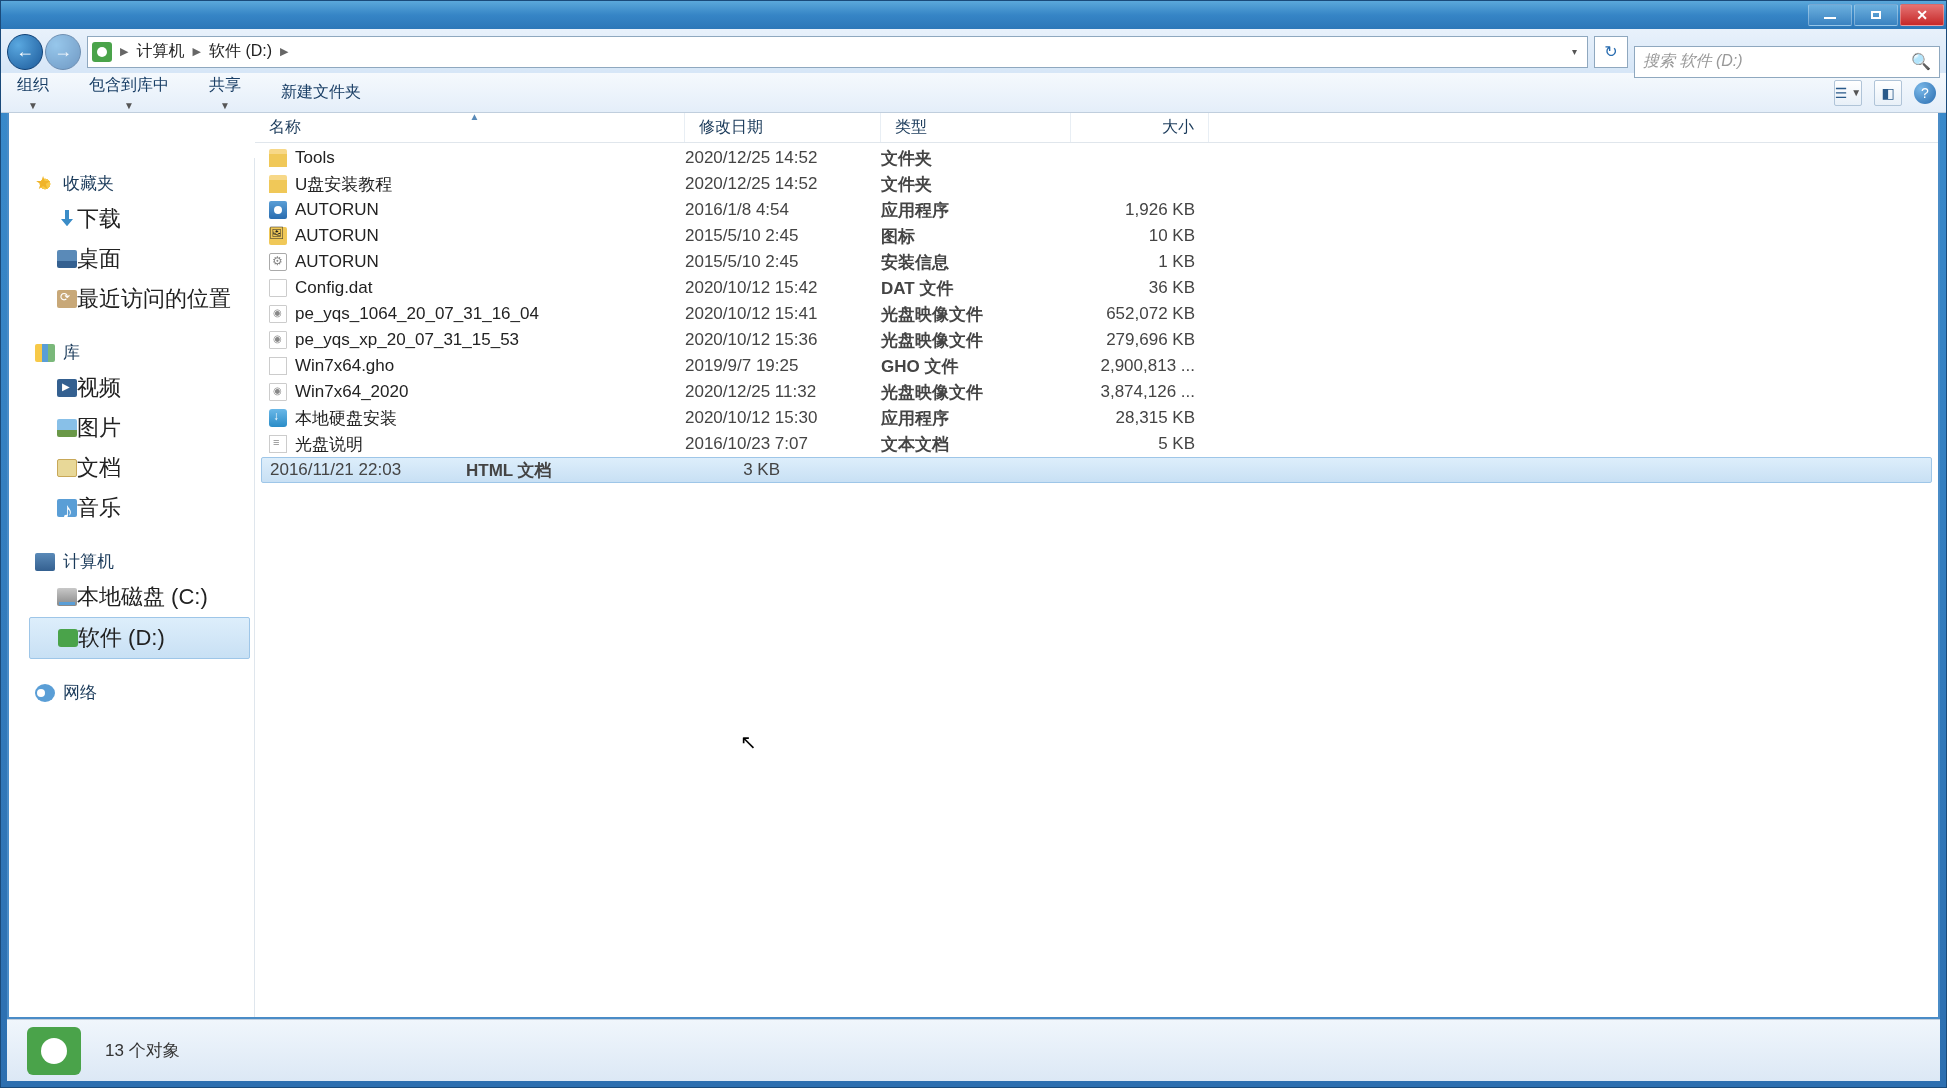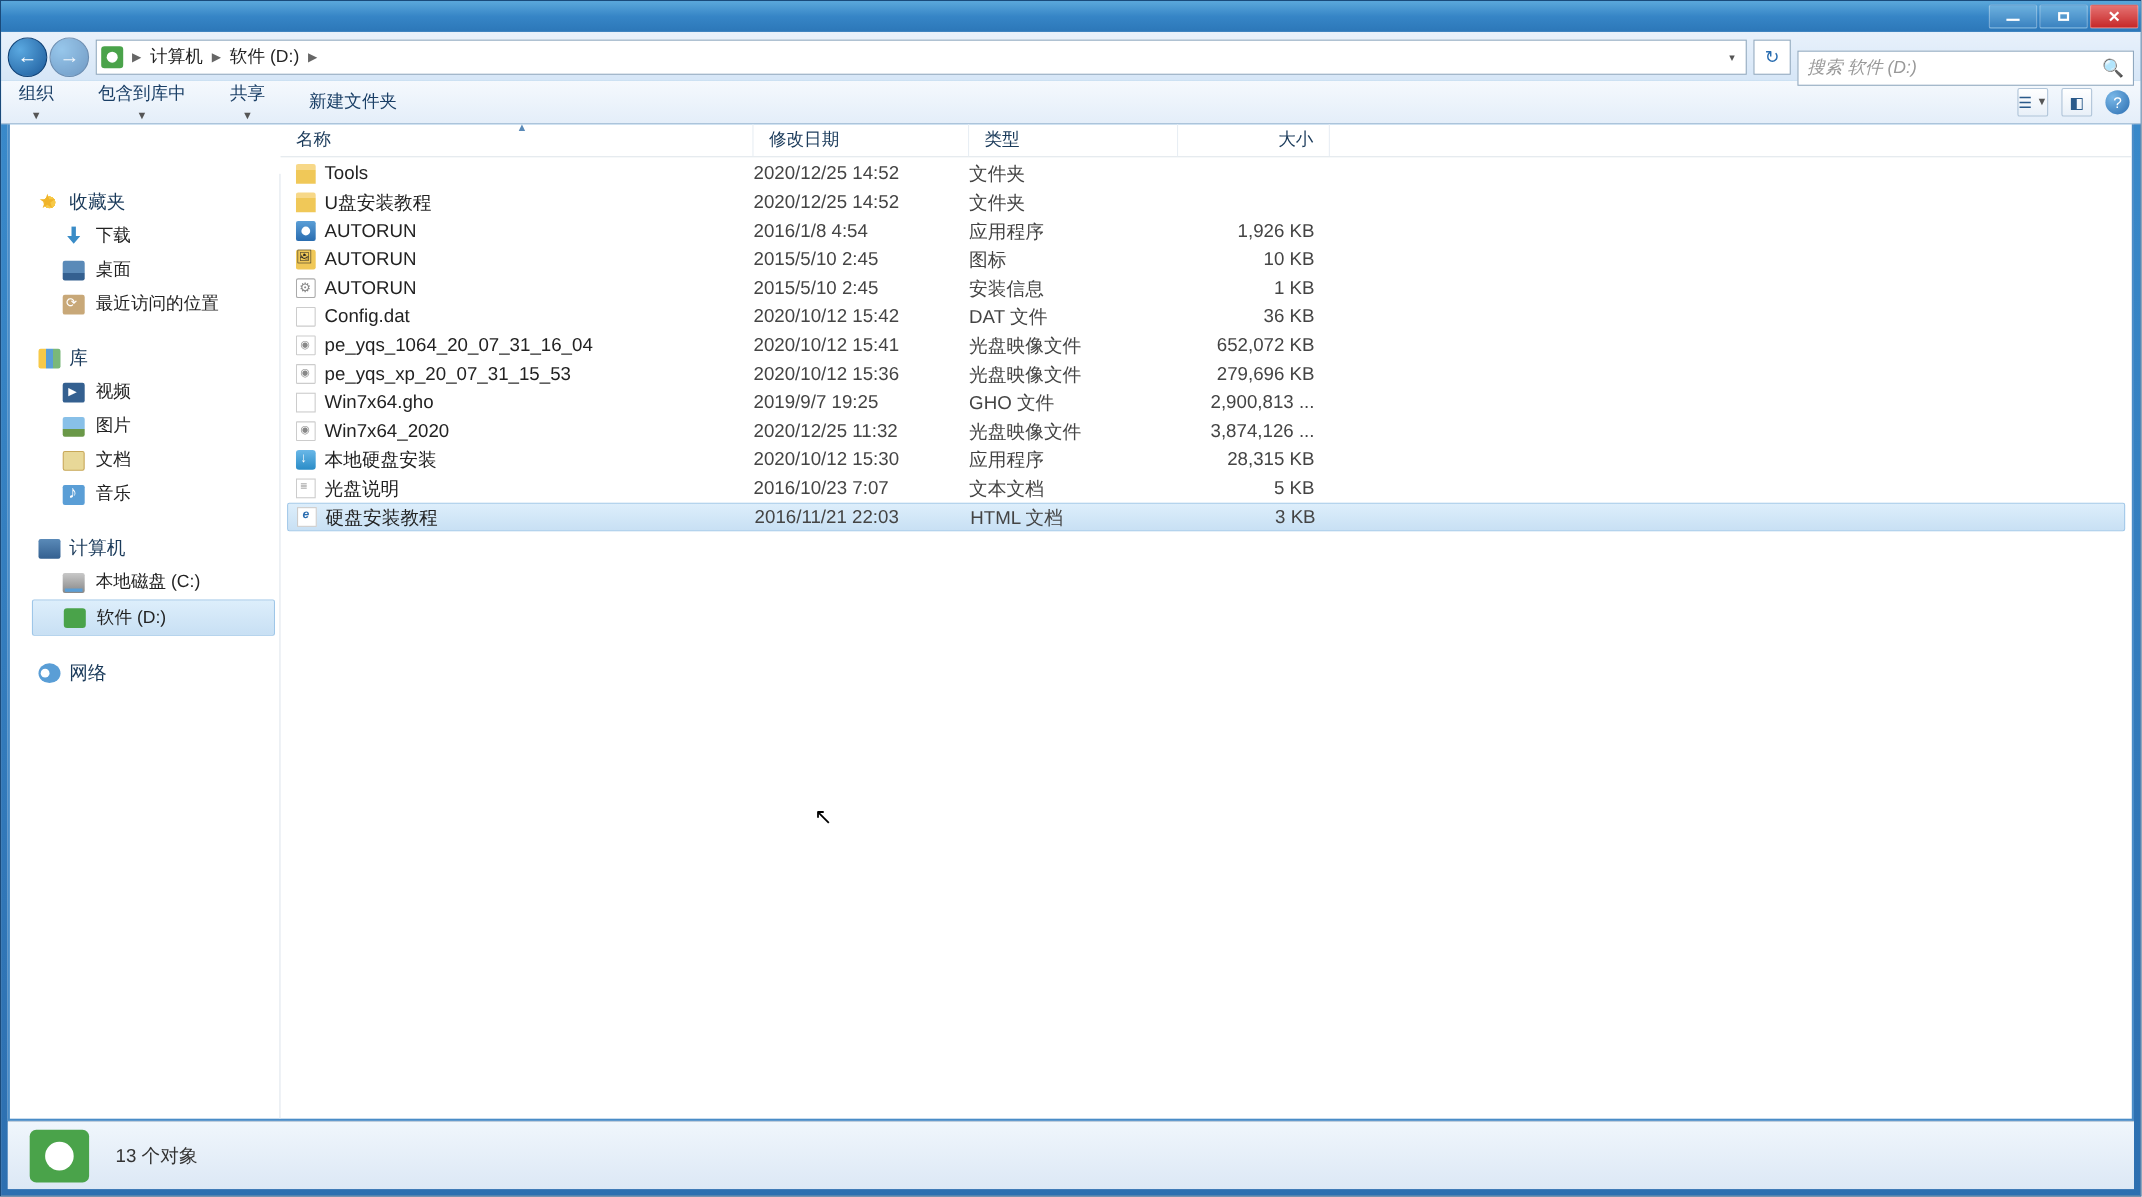--- a/index.html
+++ b/index.html
@@ -114,22 +114,22 @@
 .sidebar {
   width: 246px; border-right: 1px solid #dfe6ed;
   padding: 10px 0; overflow-y:auto;margin-top:45px;
 }
 .side-group { margin-bottom: 18px; padding-left: 20px; }
 .side-header {
   display:flex; align-items:center; gap:8px;
   font-size: 17px; color:#1a3a5a; padding: 4px 6px; cursor:pointer;
 }
 .side-item {
-  display:flex; align-items:center; gap:10px;
-  font-size: 16px; color:#222; padding: 5px 6px 5px 28px; cursor:pointer;
+  display:flex; align-items:center; 
+  font-size: 22px; color:#222; padding: 5px 6px 5px 28px; cursor:pointer;
 }
 .side-item.selected { background: linear-gradient(to bottom, #ddeefb, #c8e0f4); border:1px solid #9ec6e8; border-radius:2px; margin-right:4px; }
 
 .ico { width:20px; height:18px; display:inline-block; flex-shrink:0; }
 .ico-star { background: radial-gradient(circle,#f7c948 40%, transparent 42%); position:relative; }
 .ico-star::before { content:"★"; color:#f0b429; font-size:18px; position:absolute; top:-3px; }
 .ico-download { background:#3a8cc7; clip-path: polygon(40% 0, 60% 0, 60% 50%, 80% 50%, 50% 90%, 20% 50%, 40% 50%); }
 .ico-desktop { background: linear-gradient(to bottom,#5a8ab8 60%,#346090 60%); border-radius:2px; }
 .ico-recent { background:#c8a878; border-radius:2px; position:relative; }
 .ico-recent::after { content:"⟳"; color:#fff; font-size:12px; position:absolute; top:0; left:3px; }
@@ -163,21 +163,21 @@
 
 .rows { flex:1; overflow-y:auto; padding-top:2px; }
 .row {
   height: 26px; display:flex; align-items:center;
   font-size:17px; color:#222; cursor:pointer;
   padding-left: 14px;
 }
 .row.sel { background: linear-gradient(to bottom,#ddeefb,#c8e0f4); border:1px solid #9ec6e8; border-radius:2px; margin:0 6px; padding-left:8px; }
 .cell-name { width: 416px; display:flex; align-items:center; gap:8px; overflow:hidden; white-space:nowrap; }
 .cell-date { width: 196px; color:#444; }
-.cell-type { width: 190px; color:#444; }
+.cell-type { width: 190px; color:#444;font-weight:bold; }
 .cell-size { width: 124px; text-align:right; color:#444; }
 
 .fico { width:18px; height:18px; flex-shrink:0; }
 .fico-folder { background: linear-gradient(to bottom,#f7d888 30%,#f0c858 30%); border-radius:2px 2px 0 0; }
 .fico-exe { background: linear-gradient(to bottom,#5a9ed6,#2a6db0); border-radius:2px; position:relative; }
 .fico-exe::after { content:""; position:absolute; width:8px; height:8px; background:#fff; border-radius:50%; top:5px; left:5px; }
 .fico-icon { background:#f0c858; border-radius:2px; position:relative; }
 .fico-icon::before { content:"🖼"; font-size:12px; position:absolute; top:-1px; }
 .fico-info { background:#fff; border:1px solid #aaa; border-radius:2px; position:relative; }
 .fico-info::after { content:"⚙"; font-size:12px; color:#888; position:absolute; top:0; left:2px; }
@@ -471,24 +471,20 @@
           <div class="row">
             <div class="cell-name">
               <span class="fico fico-txt"></span>
               <span>光盘说明</span>
             </div>
             <div class="cell-date">2016/10/23 7:07</div>
             <div class="cell-type">文本文档</div>
             <div class="cell-size">5 KB</div>
           </div>
           <div class="row sel">
-            <div class="cell-name">
-              <span class="fico fico-html"></span>
-              <span>硬盘安装教程</span>
-            </div>
             <div class="cell-date">2016/11/21 22:03</div>
             <div class="cell-type">HTML 文档</div>
             <div class="cell-size">3 KB</div>
           </div>
         </div>
     </div>
   </div>
 
   <div class="statusbar">
     <div class="status-icon"></div>

